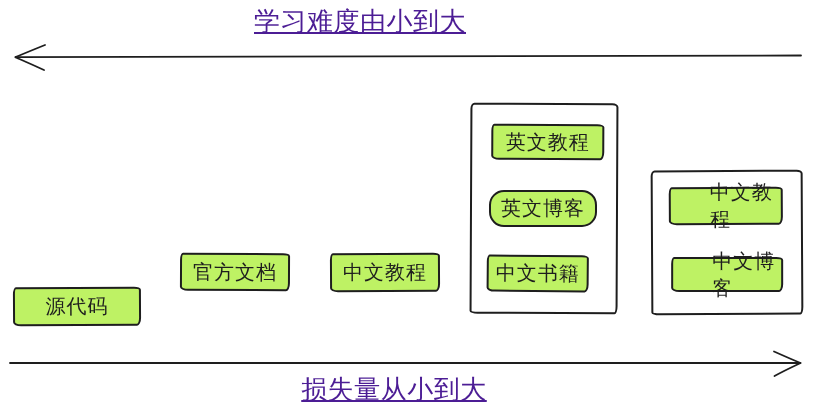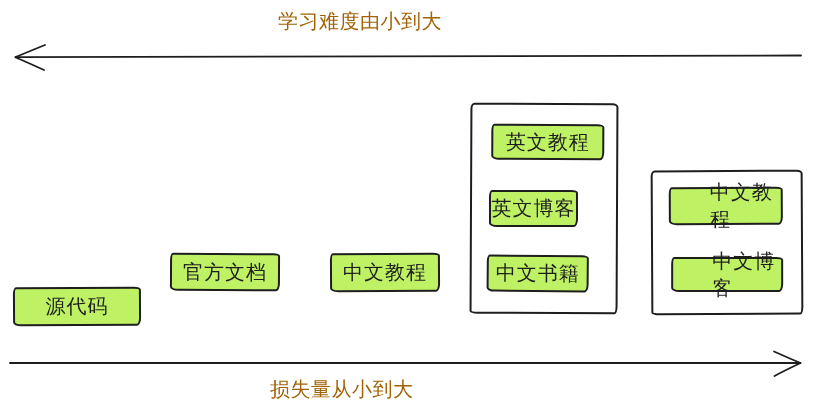--- a/index.html
+++ b/index.html
@@ -19,36 +19,38 @@
   .arrows-layer {
     position: absolute;
     left: 0;
     top: 0;
     width: 813px;
     height: 414px;
     pointer-events: none;
   }
   .arrow-label {
     position: absolute;
-    font-size: 20px;
+    font-size: 26px;
     line-height: 22px;
-    color: #a16207;
+    color: #4c1d95;
     white-space: nowrap;
     letter-spacing: 0.5px;
+    text-decoration: underline;
   }
   .label-top {
     left: 250px;
     top: 10px;
     width: 220px;
     text-align: center;
   }
   .label-bottom {
-    left: 270px;
+    left: 284px;
     top: 378px;
     width: 220px;
+    text-align: center;
   }
   .sbox {
     position: absolute;
     border: 2px solid #1e1e1e;
     border-radius: 3px 7px 4px 8px / 7px 3px 8px 4px;
     background: #bef264;
     display: flex;
     align-items: center;
     justify-content: center;
     font-size: 20px;
@@ -60,27 +62,27 @@
     border: 2px solid #1e1e1e;
     border-radius: 4px 6px 3px 8px / 6px 4px 8px 3px;
     background: #ffffff;
     box-sizing: border-box;
   }
   
   .r-pos { transform: rotate(0.25deg); }
   .r-neg { transform: rotate(-0.3deg); }
 
   .box-source  { left: 13px;  top: 252px; width: 128px; height: 39px; margin-top: 35px; }
-  .box-docs    { left: 170px; top: 253px; width: 110px; height: 38px; }
+  .box-docs    { left: 180px; top: 253px; width: 110px; height: 38px; }
   .box-enbook  { left: 330px; top: 253px; width: 110px; height: 39px; }
 
   .group-en    { left: 470px; top: 103px; width: 148px; height: 211px; }
   .group-en .sbox { position: absolute; }
   .box-entut   { left: 19px; top: 19px;  width: 113px; height: 36px; }
-  .box-enblog  { left: 17px; top: 85px;  width: 89px; height: 37px; }
+  .box-enblog  { left: 17px; top: 85px;  width: 108px; height: 37px; border-radius: 15px; }
   .box-cnbook  { left: 15px; top: 150px; width: 102px; height: 37px; }
 
   .group-cn    { left: 651px; top: 170px; width: 152px; height: 145px; }
   .group-cn .sbox { position: absolute; padding-left: 39px; }
   .box-cntut   { left: 16px; top: 15px;  width: 114px; height: 38px; }
   .box-cnblog  { left: 18px; top: 85px;  width: 112px; height: 35px; }
 </style>
 </head>
 <body>
 

